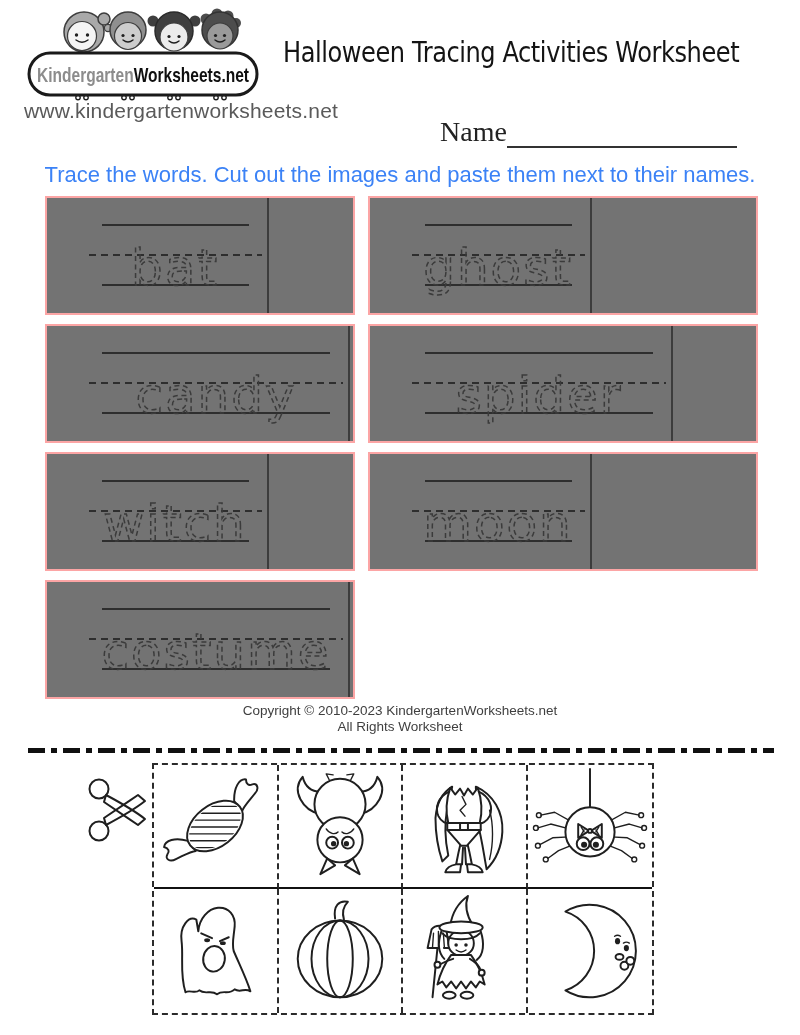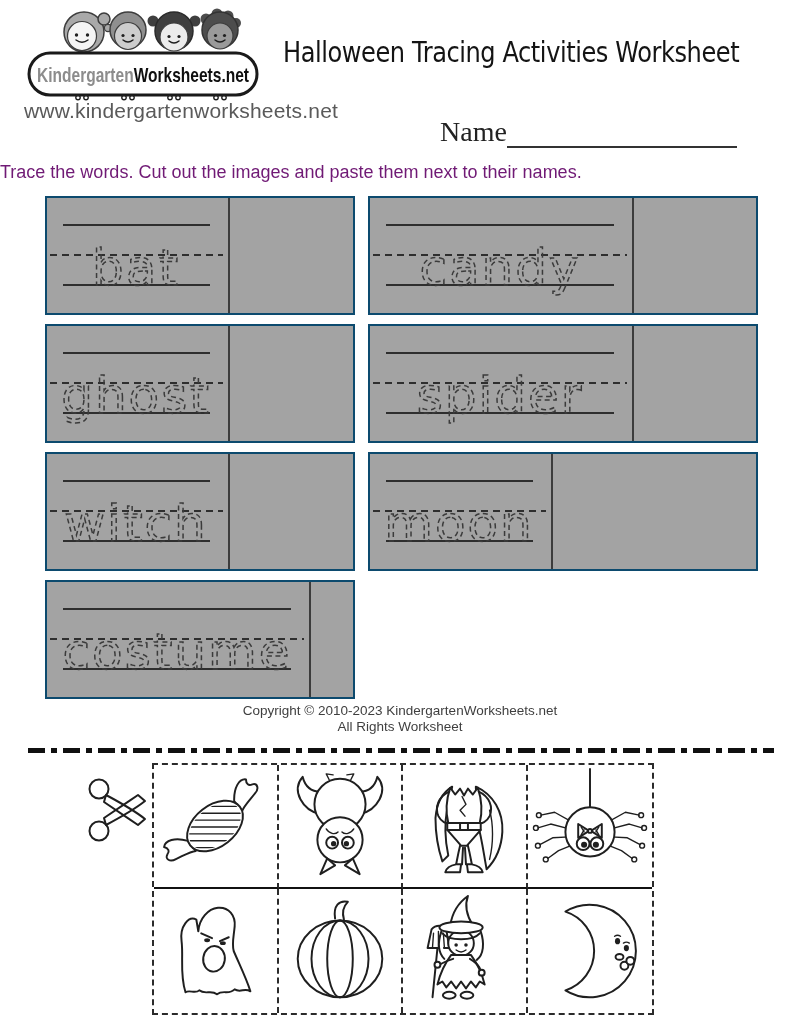--- a/index.html
+++ b/index.html
@@ -9,28 +9,28 @@
   
   .logo-wrap{position:absolute;left:24px;top:6px;width:238px;}
   .logo-url{position:absolute;left:24px;top:99px;width:260px;text-align:center;
             font-size:21px;color:#5a5a5a;letter-spacing:0.2px;}
   .page-title{position:absolute;left:283px;top:36px;width:500px;font-size:28px;
               letter-spacing:-0.5px;transform:scaleX(0.86);transform-origin:left top;
               font-family:"DejaVu Sans", sans-serif;color:#141414;white-space:nowrap;}
   .name-row{position:absolute;left:440px;top:116px;display:flex;align-items:flex-end;}
   .name-label{font-size:28px;color:#222;font-family:Liberation Serif, serif;}
   .name-line{display:inline-block;width:230px;height:30px;border-bottom:2px solid #333;}
-  .instruction{position:absolute;left:0;right:0;top:162px;text-align:left;
-               font-size:18px;color:#701a75;}
+  .instruction{position:absolute;left:0;right:0;top:162px;text-align:center;
+               font-size:22px;color:#3b82f6;}
 
   
   .trace-grid{position:absolute;left:45px;top:196px;width:713px;display:grid;
               grid-template-columns:310px 390px;column-gap:13px;row-gap:9px;
               grid-auto-rows:119px;}
-  .trace-box{border:2px solid #0c4a6e;display:flex;box-sizing:border-box;background:#a3a3a3;}
+  .trace-box{border:2px solid #fca5a5;display:flex;box-sizing:border-box;background:#737373;padding-left:39px;}
   .trace-area{border-right:2px solid #3c3c3c;height:100%;}
   .trace-area.narrow{width:181px;}
   .trace-area.wide{width:262px;}
   .paste-area{flex:1;}
   svg text.trace-word{fill:none;stroke:#3b3b3b;stroke-width:1.5;stroke-dasharray:5 3.5;
            font-family:"DejaVu Sans", sans-serif;font-size:50px;letter-spacing:2px;
            text-anchor:middle;}
   svg line.guide-solid{stroke:#2e2e2e;stroke-width:2;}
   svg line.guide-dash{stroke:#2e2e2e;stroke-width:2;stroke-dasharray:7 5;}
 
@@ -141,38 +141,38 @@
           <line class="guide-solid" x1="16" y1="27" x2="163" y2="27"></line>
           <line class="guide-dash" x1="3" y1="57" x2="176" y2="57"></line>
           <line class="guide-solid" x1="16" y1="87" x2="163" y2="87"></line>
           <text class="trace-word" x="89" y="87">bat</text>
         </svg>
       </div>
       <div class="paste-area"></div>
     </div>
 
     <div class="trace-box">
+      <div class="trace-area narrow">
+        <svg width="179" height="115" viewBox="0 0 179 115">
+          <line class="guide-solid" x1="16" y1="27" x2="163" y2="27"></line>
+          <line class="guide-dash" x1="3" y1="57" x2="176" y2="57"></line>
+          <line class="guide-solid" x1="16" y1="87" x2="163" y2="87"></line>
+          <text class="trace-word" x="89" y="87">ghost</text>
+        </svg>
+      </div>
+      <div class="paste-area"></div>
+    </div>
+
+    <div class="trace-box">
       <div class="trace-area wide">
         <svg width="260" height="115" viewBox="0 0 260 115">
           <line class="guide-solid" x1="16" y1="27" x2="244" y2="27"></line>
           <line class="guide-dash" x1="3" y1="57" x2="257" y2="57"></line>
           <line class="guide-solid" x1="16" y1="87" x2="244" y2="87"></line>
           <text class="trace-word" x="130" y="87">candy</text>
-        </svg>
-      </div>
-      <div class="paste-area"></div>
-    </div>
-
-    <div class="trace-box">
-      <div class="trace-area narrow">
-        <svg width="179" height="115" viewBox="0 0 179 115">
-          <line class="guide-solid" x1="16" y1="27" x2="163" y2="27"></line>
-          <line class="guide-dash" x1="3" y1="57" x2="176" y2="57"></line>
-          <line class="guide-solid" x1="16" y1="87" x2="163" y2="87"></line>
-          <text class="trace-word" x="89" y="87">ghost</text>
         </svg>
       </div>
       <div class="paste-area"></div>
     </div>
 
     <div class="trace-box">
       <div class="trace-area wide">
         <svg width="260" height="115" viewBox="0 0 260 115">
           <line class="guide-solid" x1="16" y1="27" x2="244" y2="27"></line>
           <line class="guide-dash" x1="3" y1="57" x2="257" y2="57"></line>

